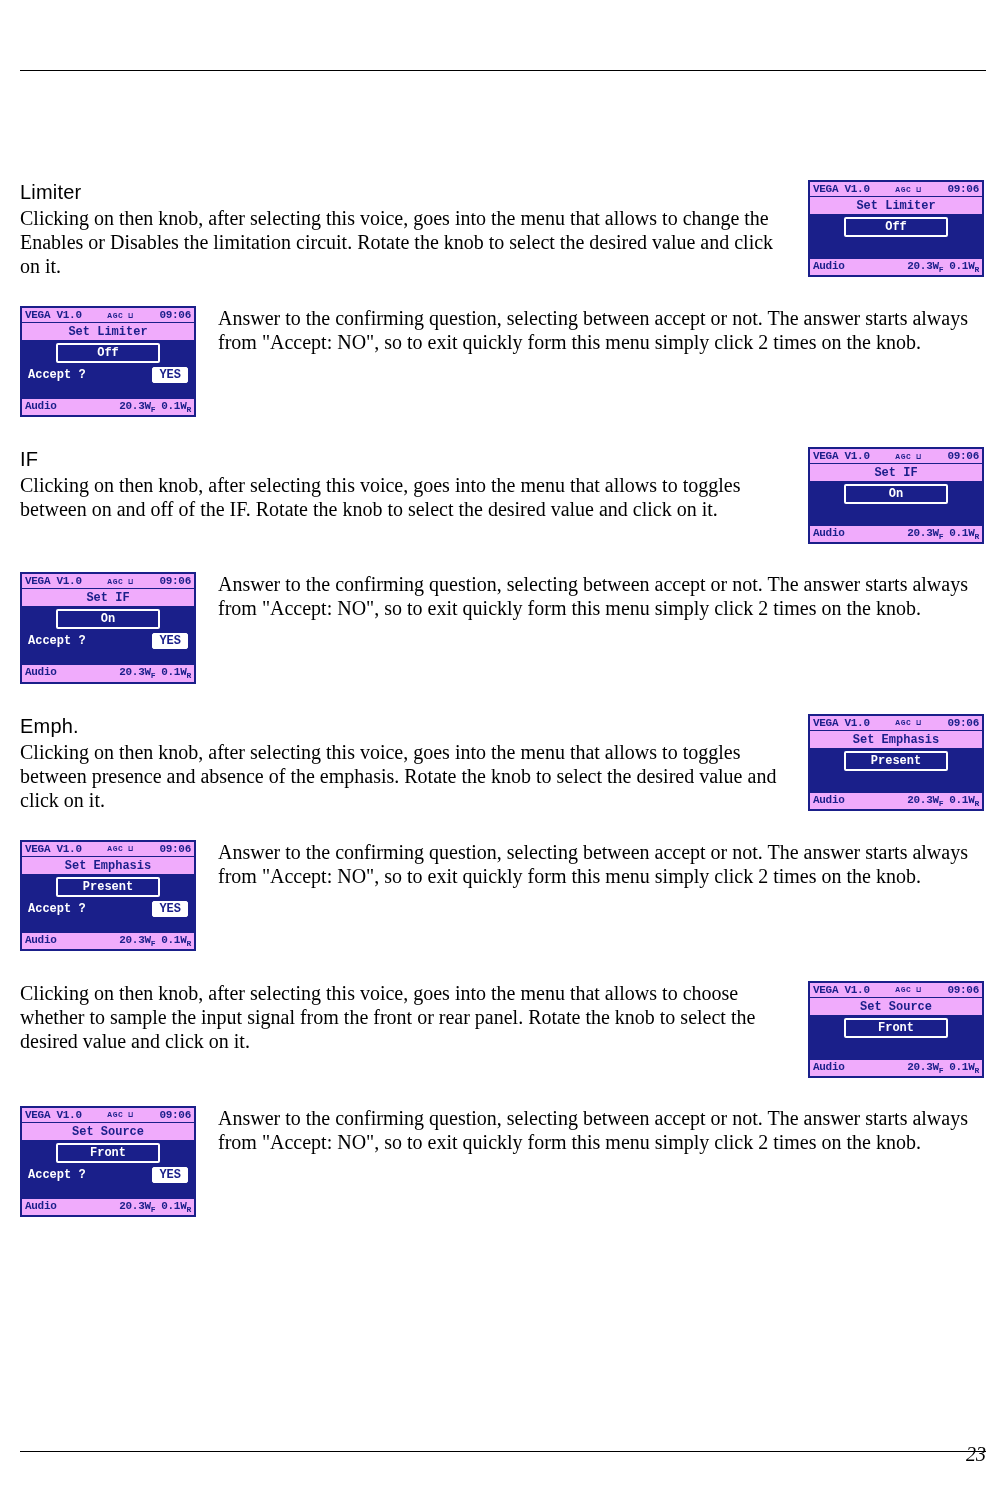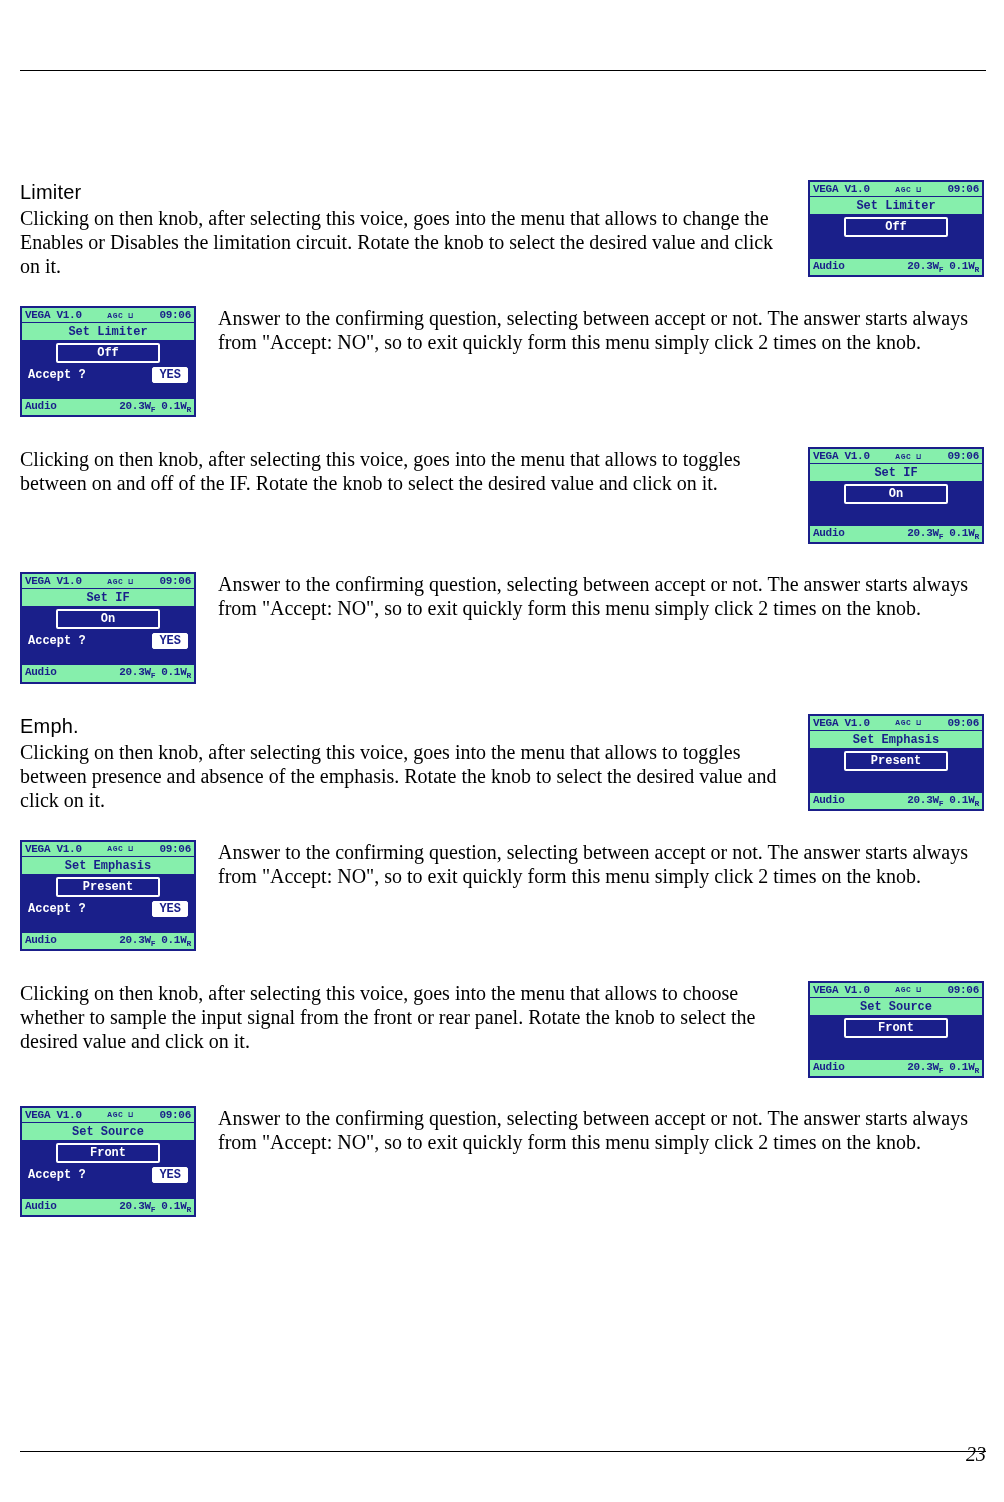--- a/index.html
+++ b/index.html
@@ -22,21 +22,21 @@
 
   
   .lcd {
     width: 176px;
     flex: 0 0 176px;
     font-family: "Courier New", monospace;
     font-weight: bold;
     font-size: 11px;
     color: #1a1f8a;
     border: 2px solid #1a1f8a;
-    background: #86efac;
+    background: #f0abfc;
     display: flex;
     flex-direction: column;
     user-select: none;
   }
   .lcd .lcd-top {
     display: flex;
     justify-content: space-between;
     padding: 1px 3px;
     border-bottom: 1px solid #1a1f8a;
     font-size: 11px;
@@ -162,20 +162,21 @@
       <span style="width:6px"></span>
       <span>0.1W<sub>R</sub></span>
     </div>
   </div>
       <div class="textblock">Answer to the confirming question, selecting between accept or not. The answer starts always from "Accept: NO", so to exit quickly form this menu simply click 2 times on the knob.</div>
     </div>
   </div>
   <div class="block">
     <div class="intro-row">
       <div class="textblock left-col">
+        <div class="heading">IF</div>
         <div class="para">Clicking on then knob, after selecting this voice, goes into the menu that allows to toggles between on and off of the IF. Rotate the knob to select the desired value and click on it.</div>
       </div>
 
   <div class="lcd short">
     <div class="lcd-top">
       <span>VEGA  V1.0</span>
       <span class="mid">AGC ⊔</span>
       <span>09:06</span>
     </div>
     <div class="lcd-title">Set  IF</div>

